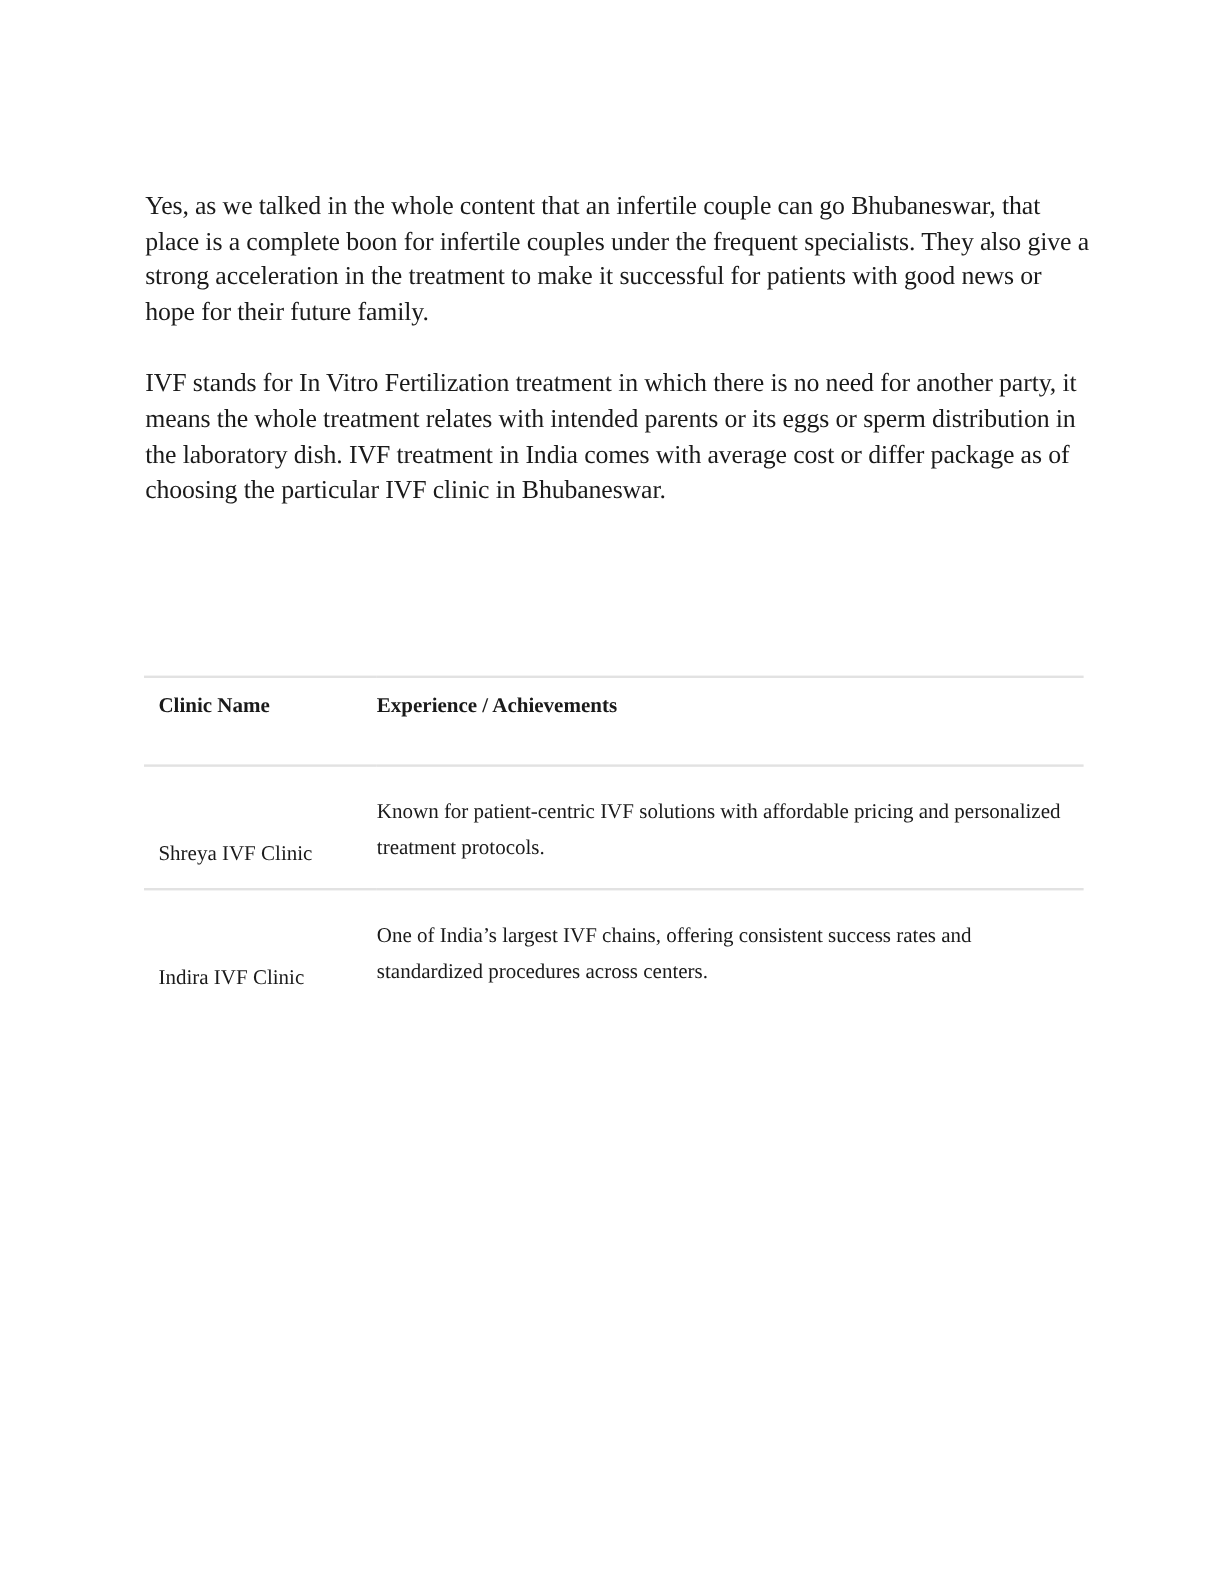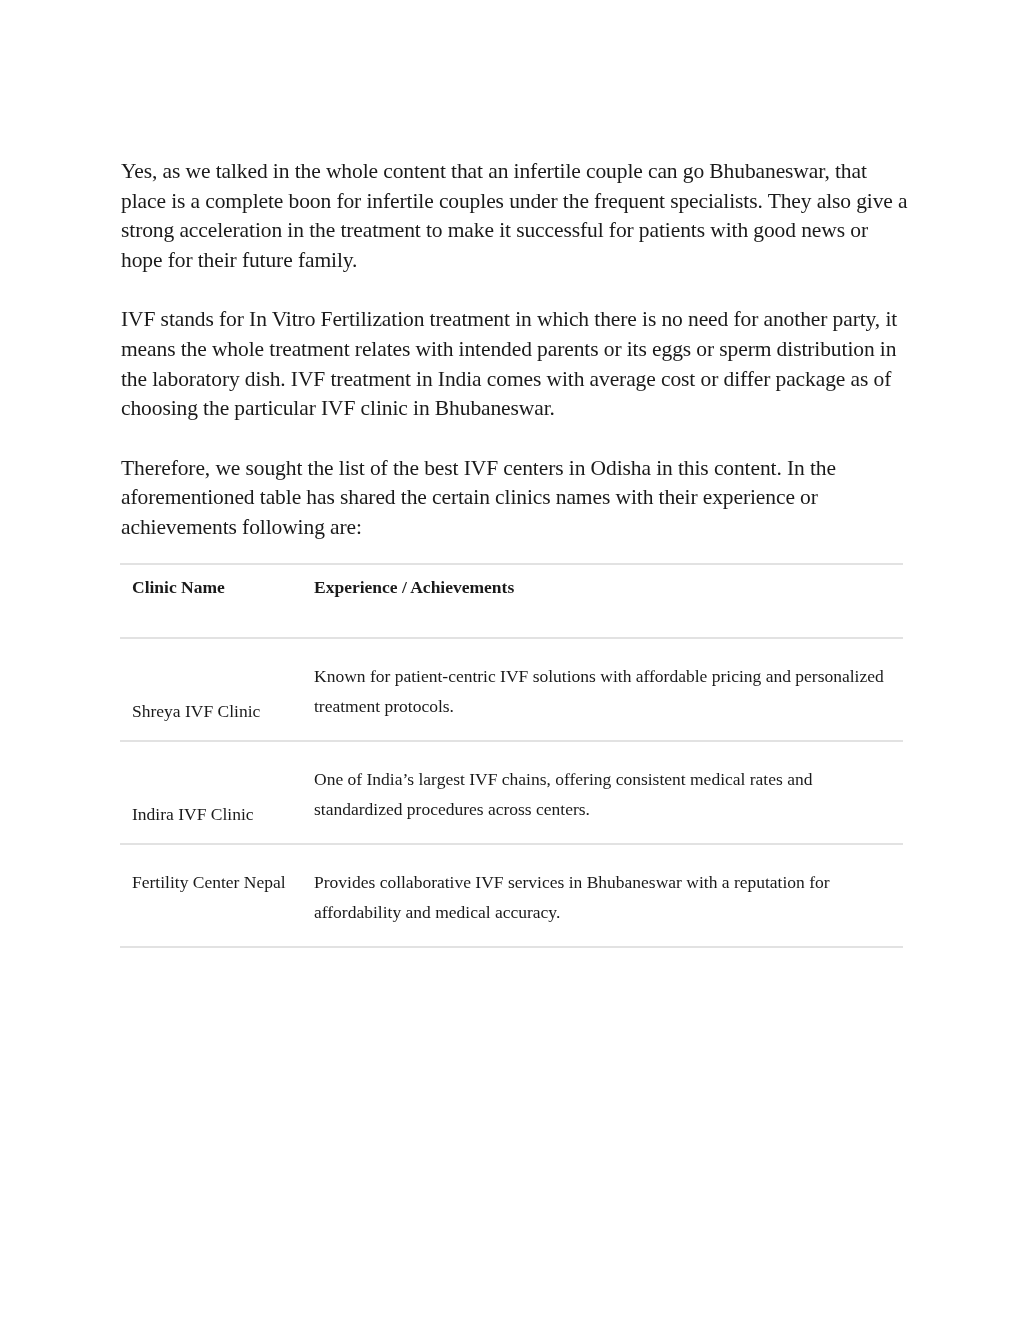--- a/index.html
+++ b/index.html
@@ -60,21 +60,20 @@
     .row td { height: 101px; }
     .row td .cell { padding-top: 23px; }
     .row td.col1.center .cell { padding-top: 22px; margin-top: 36px; }
   </style>
 </head>
 <body>
 
 <div class="content">
   <p class="para">Yes, as we talked in the whole content that an infertile couple can go Bhubaneswar, that place is a complete boon for infertile couples under the frequent specialists. They also give a strong acceleration in the treatment to make it successful for patients with good news or hope for their future family.</p>
   <p class="para">IVF stands for In Vitro Fertilization treatment in which there is no need for another party, it means the whole treatment relates with intended parents or its eggs or sperm distribution in the laboratory dish. IVF treatment in India comes with average cost or differ package as of choosing the particular IVF clinic in Bhubaneswar.</p>
-  <p class="para">Therefore, we sought the list of the best IVF centers in Odisha in this content. In the aforementioned table has shared the certain clinics names with their experience or achievements following are:</p>
 </div>
 
 <table class="table">
   <thead>
     <tr>
       <th class="col1">
         <span class="cell th-cell">Clinic Name</span>
       </th>
       <th class="col2">
         <span class="cell th-cell">Experience / Achievements</span>
@@ -88,25 +87,17 @@
       </td>
       <td class="col2">
         <span class="cell">Known for patient-centric IVF solutions with affordable pricing and personalized treatment protocols.</span>
       </td>
     </tr>
     <tr class="row">
       <td class="col1 center">
         <span class="cell">Indira IVF Clinic</span>
       </td>
       <td class="col2">
-        <span class="cell">One of India’s largest IVF chains, offering consistent medical rates and standardized procedures across centers.</span>
-      </td>
-    </tr>
-    <tr class="row last">
-      <td class="col1">
-        <span class="cell">Fertility Center Nepal</span>
-      </td>
-      <td class="col2">
-        <span class="cell">Provides collaborative IVF services in Bhubaneswar with a reputation for affordability and medical accuracy.</span>
+        <span class="cell">One of India’s largest IVF chains, offering consistent success rates and standardized procedures across centers.</span>
       </td>
     </tr>
   </tbody>
 </table>
 
 </body></html>

